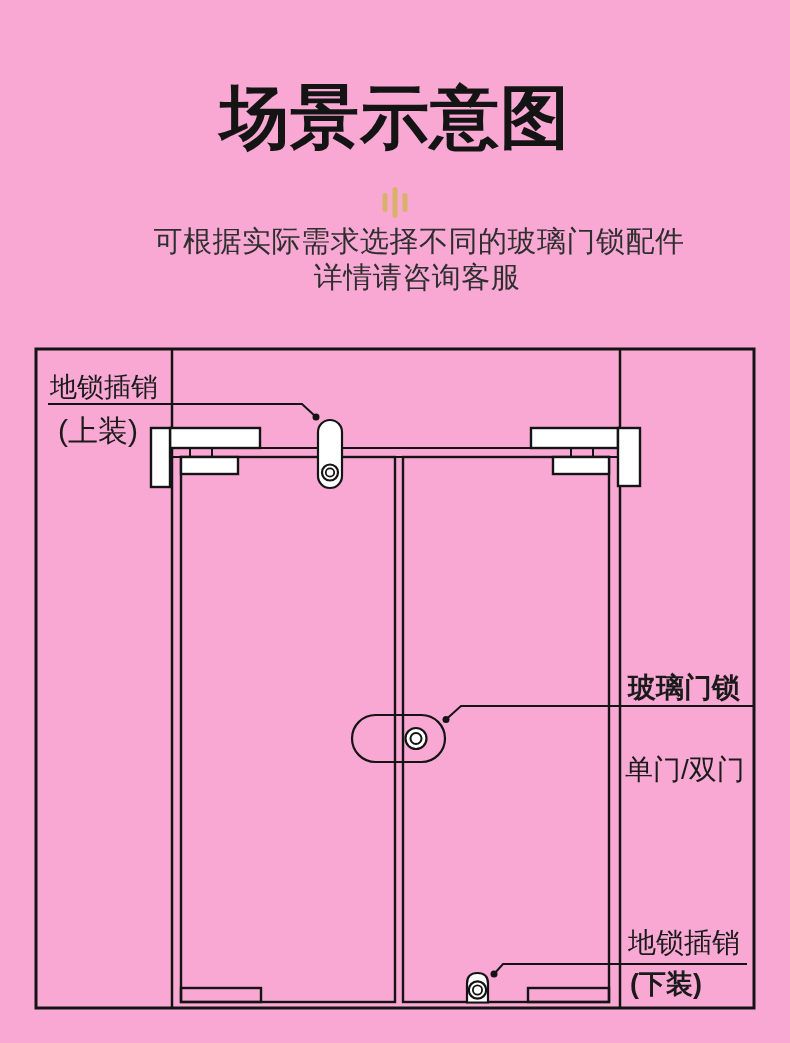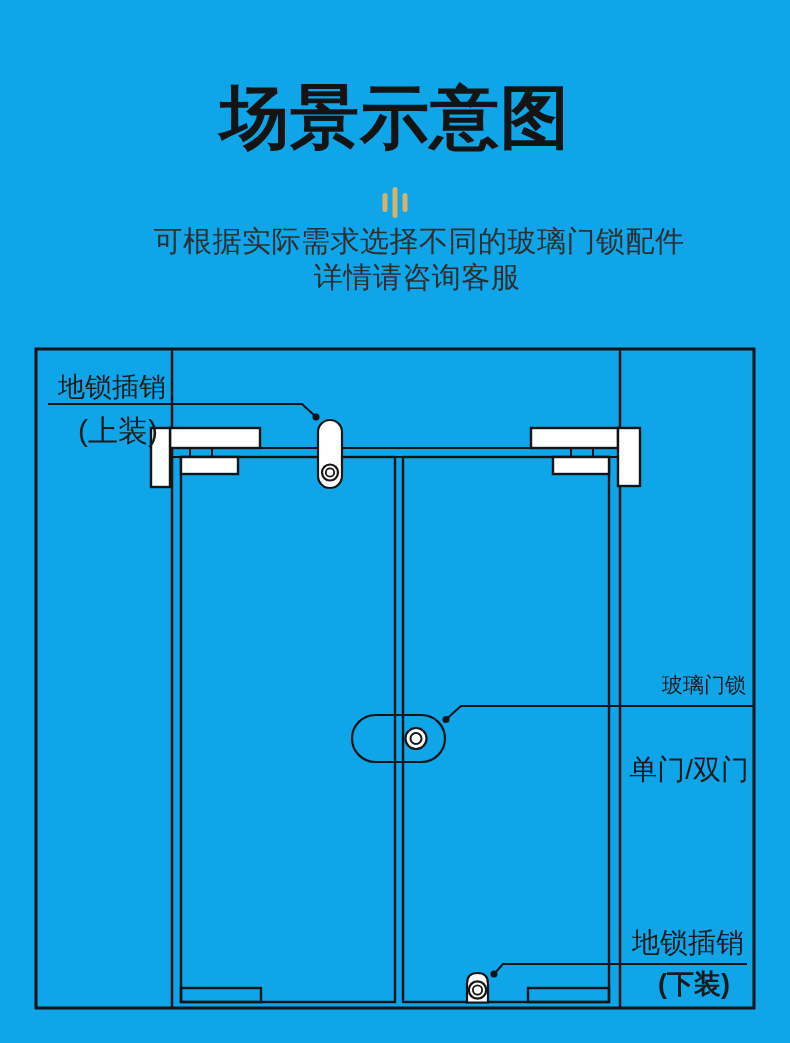--- a/index.html
+++ b/index.html
@@ -1,20 +1,20 @@
 <!DOCTYPE html>
 <html><head>
 <meta charset="utf-8">
 <style>
   html,body{margin:0;padding:0;background:#ffffff;}
   .page{
     position:relative;
     width:790px;height:1043px;
     margin:0 auto;
-    background:#0ea5e9;
+    background:#f9a8d4;
     font-family:"Liberation Sans", sans-serif;
     overflow:hidden;
   }
   .abs{position:absolute;}
   .page-title{
     left:0;top:82px;width:790px;
     text-align:center;
     font-size:69px;font-weight:900;
     color:#141414;letter-spacing:1px;
     line-height:1.05;
@@ -30,26 +30,26 @@
   .divider-icon .bar.tall{height:31px;}
   .subtitle{
     left:0;width:790px;text-align:center;
     color:#2e2e2e;font-size:29px;line-height:1.0;
     letter-spacing:0.5px;
   }
   .sub1{top:227px;margin-left:24px;}
   .sub2{top:263px;padding-left:22px;}
   .diagram-svg{left:0;top:0;width:790px;height:1043px;}
   .dlabel{
-    color:#1a1a1a;line-height:1.0;text-align:right;
+    color:#1a1a1a;line-height:1.0;text-align:left;
     white-space:nowrap;
   }
   .lbl-tl-1{left:50px;top:374px;width:116px;font-size:27px;}
   .lbl-tl-2{left:58px;top:416px;width:100px;font-size:30px;}
-  .lbl-r-1{left:628px;top:674px;width:118px;font-size:21px;}
+  .lbl-r-1{left:628px;top:674px;width:118px;font-size:28px;font-weight:bold;}
   .lbl-r-2{left:625px;top:712px;width:124px;font-size:28px;margin-top:44px;}
   .lbl-br-1{left:628px;top:929px;width:116px;font-size:28px;}
   .lbl-br-2{left:630px;top:971px;width:100px;font-size:27px;font-weight:bold;}
 </style>
 </head>
 <body>
 
 <div class="page">
 
   <div class="abs page-title">场景示意图</div>

